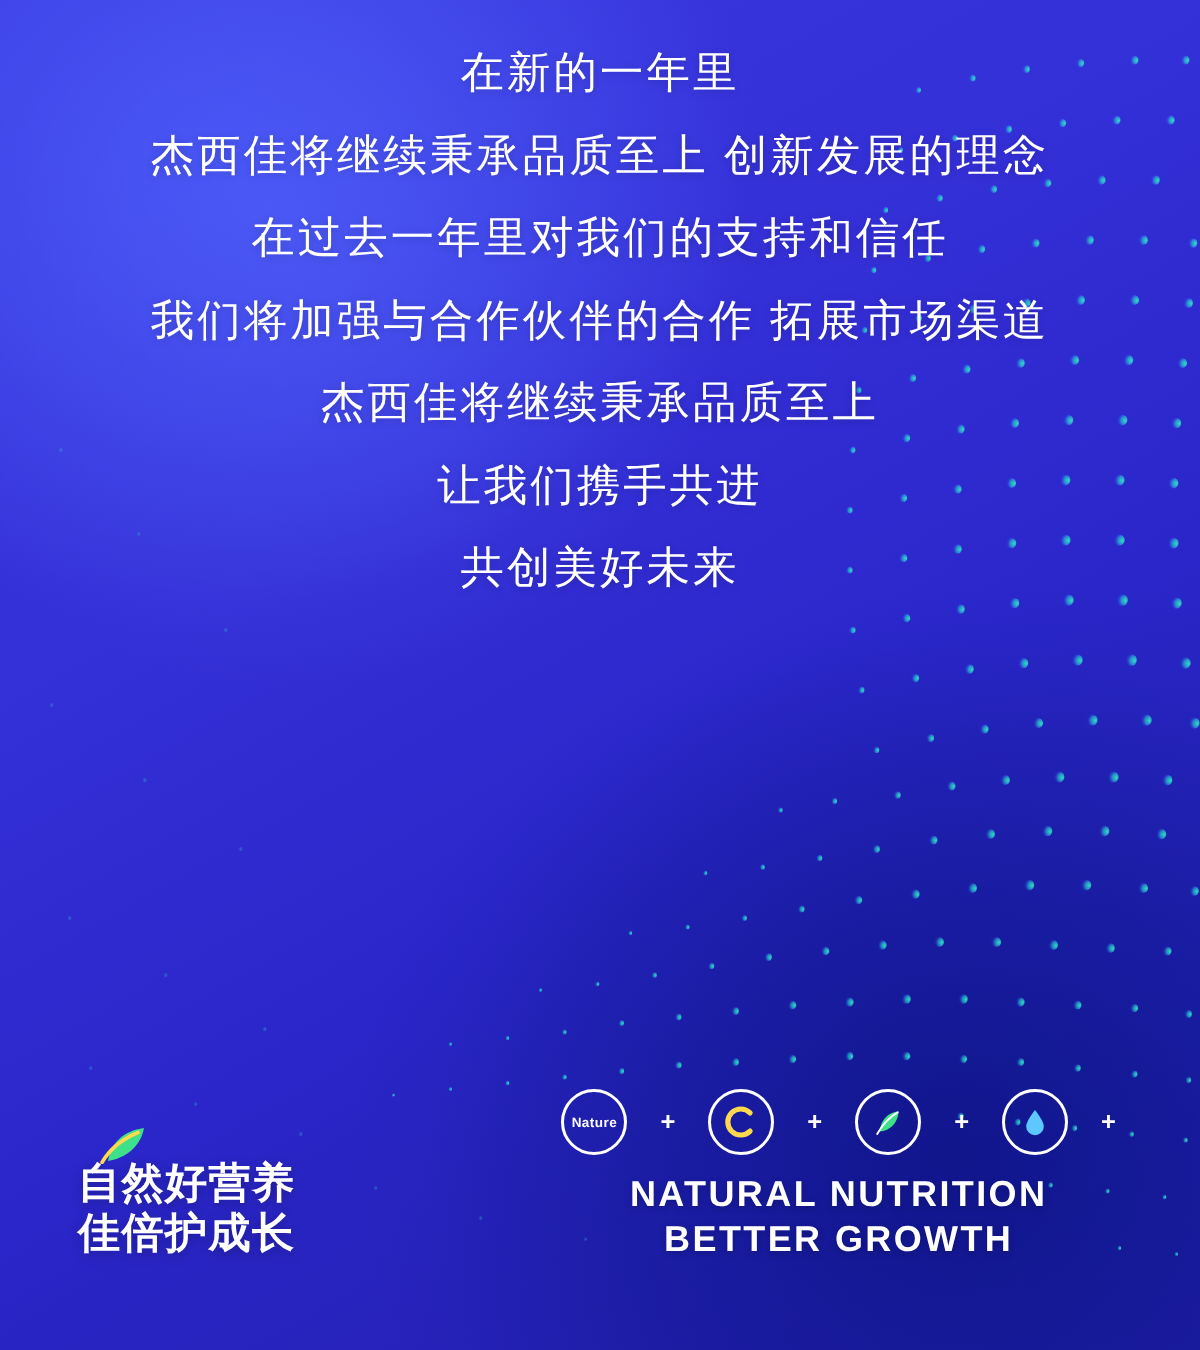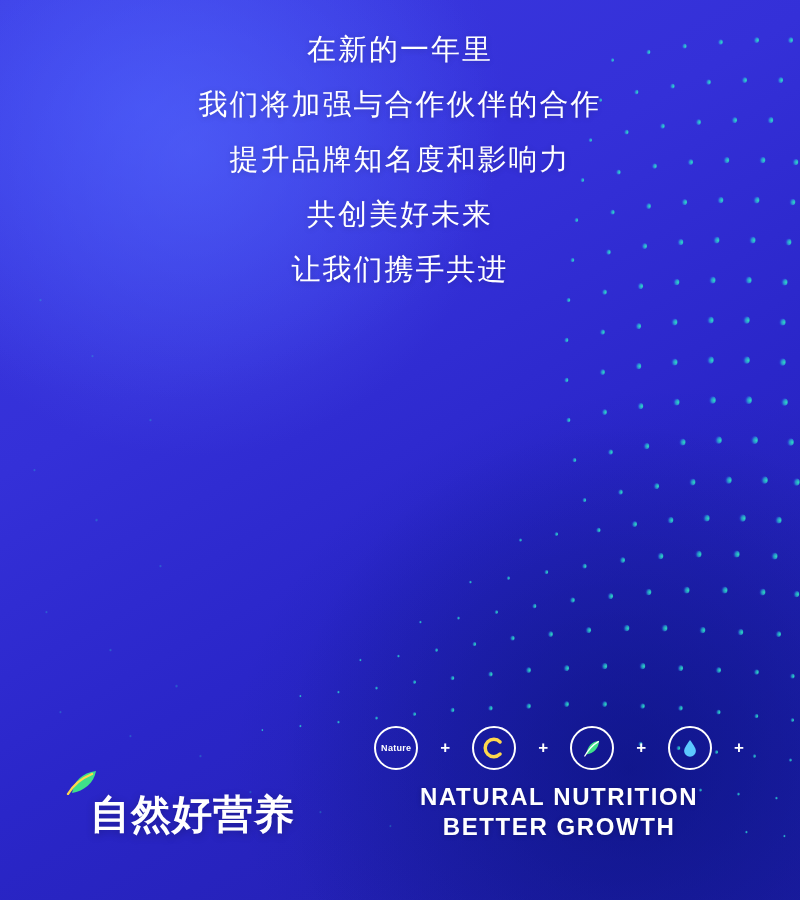--- a/index.html
+++ b/index.html
@@ -65,26 +65,25 @@
   }
 
   
   .slogan {
     position: absolute;
     left: 52px;
     bottom: 62px;
     color: #ffffff;
   }
   .slogan-line {
-    font-size: 40px;
+    font-size: 28px;
     font-weight: 700;
     letter-spacing: 1px;
     line-height: 1.18;
     text-shadow: 0 2px 8px rgba(0,0,0,0.25);
-    margin-left: 38px;
   }
   .leaf {
     position: absolute;
     left: 14px;
     top: -22px;
     width: 34px;
     height: 26px;
   }
 
   
@@ -333,34 +332,37 @@
           <circle cx="250" cy="792" r="1.5"></circle>
             <circle cx="320" cy="812" r="1.5"></circle>
             <circle cx="390" cy="826" r="1.4"></circle>
         </g>
       </g>
     </svg>
   </div>
 
   <div class="message">
     <p>在新的一年里</p>
-    <p>我们将加强与合作伙伴的合作</p>
-    <p>提升品牌知名度和影响力</p>
+    <p>杰西佳将继续秉承品质至上 创新发展的理念</p>
+    <p>在过去一年里对我们的支持和信任</p>
+    <p>我们将加强与合作伙伴的合作 拓展市场渠道</p>
+    <p>杰西佳将继续秉承品质至上</p>
+    <p>让我们携手共进</p>
     <p>共创美好未来</p>
-    <p>让我们携手共进</p>
   </div>
 
   <div class="slogan">
     <span class="leaf">
       <svg viewBox="0 0 34 26" aria-hidden="true">
         <path d="M6 24 C8 12, 16 4, 30 2 C28 14, 18 22, 6 24 Z" fill="#3fe08a"></path>
         <path d="M2 25 C6 18, 14 10, 26 5" stroke="#ffd84d" stroke-width="2.4" fill="none" stroke-linecap="round"></path>
       </svg>
     </span>
     <div class="slogan-line">自然好营养</div>
+    <div class="slogan-line">佳倍护成长</div>
   </div>
 
   <div class="badges">
     <div class="badge-row">
 
       <div class="badge">
         <span class="badge-text">Nature</span>
       </div>
       <span class="plus">+</span>
 

